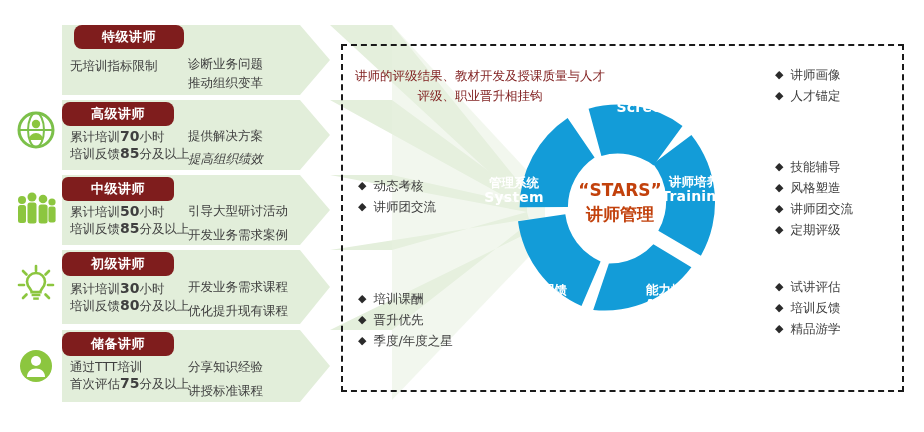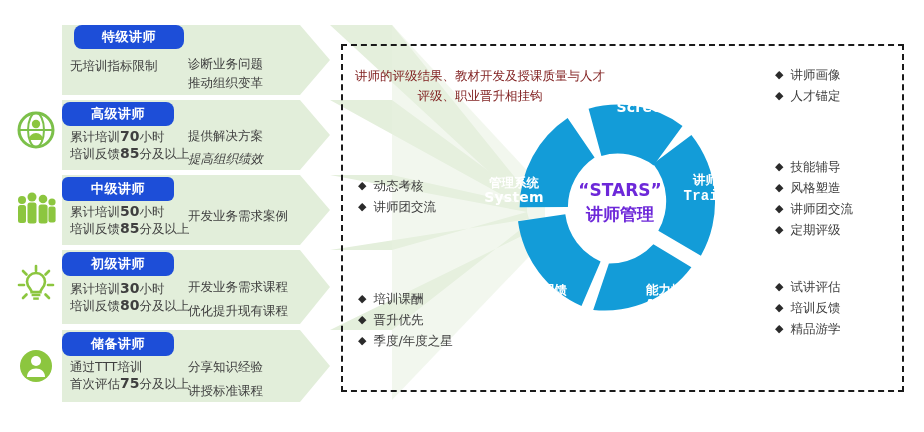--- a/index.html
+++ b/index.html
@@ -10,21 +10,21 @@
   }
   #stage{position:absolute;left:0;top:0;width:924px;height:432px;}
 
   
   #bg-art{position:absolute;left:0;top:0;width:924px;height:432px;}
 
   
   .ladder-row{position:absolute;left:62px;width:268px;}
   .row-pill{
     position:absolute;left:0;top:0;
-    background:#1d4ed8;border-radius:8px;
+    background:#7f1d1d;border-radius:8px;
     color:#ffffff;font-weight:bold;font-size:13px;
     display:flex;align-items:center;justify-content:center;
     letter-spacing:.5px;
     box-sizing:border-box;
   }
   .row-req{
     position:absolute;left:8px;
     font-size:12.5px;color:#3f3f3f;line-height:17px;white-space:nowrap;
   }
   .row-req b{font-size:14px;font-weight:bold;}
@@ -62,21 +62,21 @@
   
   #wheel{position:absolute;left:505px;top:95px;width:230px;height:230px;}
   .seg-label{
     position:absolute;color:#ffffff;font-weight:bold;text-align:center;
     line-height:15px;pointer-events:none;
   }
   .seg-cn{font-size:12.5px;display:block;}
   .seg-en{font-size:14px;display:block;letter-spacing:.2px;}
   #wheel-center{
     position:absolute;left:561px;top:178px;width:118px;height:64px;
-    text-align:center;color:#6d28d9;font-weight:bold;
+    text-align:center;color:#c2410c;font-weight:bold;
   }
   #wheel-center .c1{font-size:17px;line-height:24px;display:block;}
   #wheel-center .c2{font-size:17px;line-height:24px;display:block;}
 </style>
 </head>
 <body>
 
 <div id="stage">
 
   <svg id="bg-art" viewBox="0 0 924 432">
@@ -175,20 +175,21 @@
     </div>
   </div>
 
   <div class="ladder-row" style="top:175px;height:70px;">
     <div class="row-pill" style="left:0px;top:2px;width:112px;height:24px;border-radius:6px;">中级讲师</div>
     <div class="row-req" style="top:28px;">
       <div>累计培训<b>50</b>小时</div>
       <div>培训反馈<b>85</b>分及以上</div>
     </div>
     <div class="row-duty" style="top:26px;">
+      <div>引导大型研讨活动</div>
       <div style="margin-top:5px;">开发业务需求案例</div>
     </div>
   </div>
 
   <div class="ladder-row" style="top:250px;height:74px;">
     <div class="row-pill" style="left:0px;top:2px;width:112px;height:24px;">初级讲师</div>
     <div class="row-req" style="top:30px;">
       <div>累计培训<b>30</b>小时</div>
       <div>培训反馈<b>80</b>分及以上</div>
     </div>
@@ -291,21 +292,21 @@
       <path d="M 186.4 172.2 A 108 108 0 0 1 88.2 214.9 L 103.9 168.5 A 60 60 0 0 0 148.4 149.2 Z"></path>
       <path d="M 76.5 211.1 A 108 108 0 0 1 13.0 126.3 L 60.3 119.3 A 60 60 0 0 0 95.6 166.4 Z"></path>
       <path d="M 14.6 112.3 A 108 108 0 0 1 62.6 23.1 L 89.6 62.4 A 60 60 0 0 0 62.9 112.1 Z"></path>
     </g>
   </svg>
 
   <div class="seg-label" style="left:612px;top:85px;width:90px;">
     <span class="seg-cn">讲师选拔</span>
     <span class="seg-en">Screening</span>
   </div>
-  <div class="seg-label" style="left:676px;top:174px;width:84px;font-family:Liberation Mono, monospace;">
+  <div class="seg-label" style="left:652px;top:174px;width:84px;">
     <span class="seg-cn">讲师培养</span>
     <span class="seg-en">Training</span>
   </div>
   <div class="seg-label" style="left:629px;top:282px;width:84px;">
     <span class="seg-cn">能力提升</span>
     <span class="seg-en">Ability</span>
   </div>
   <div class="seg-label" style="left:498px;top:282px;width:88px;">
     <span class="seg-cn">价值回馈</span>
     <span class="seg-en">Return</span>

